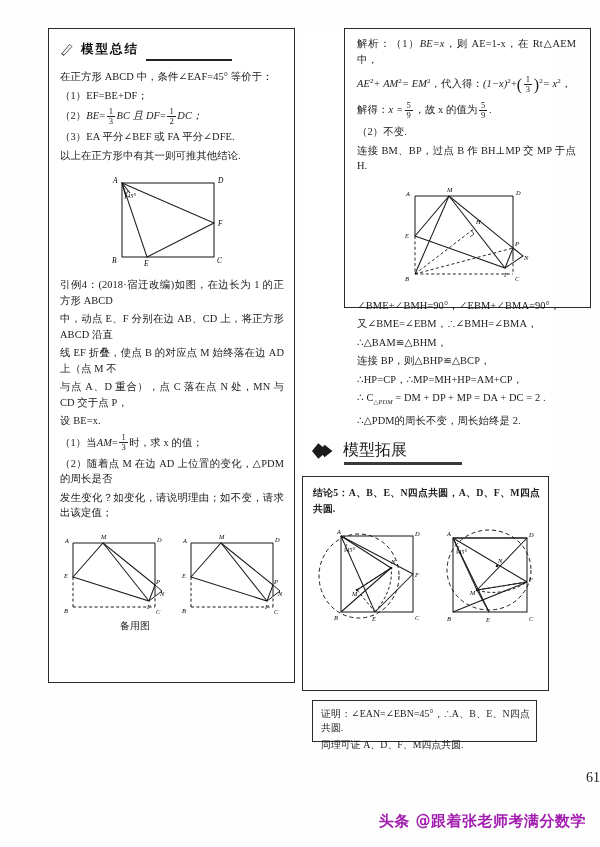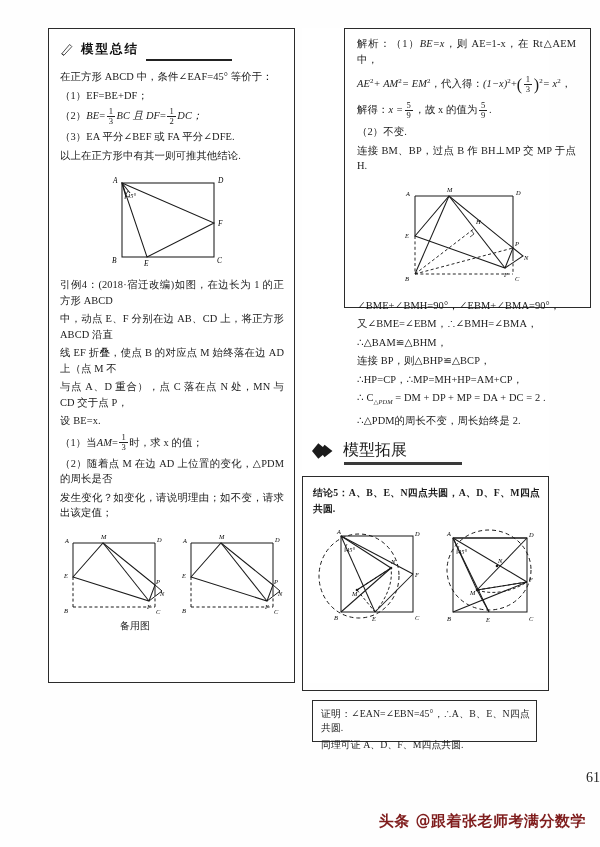--- a/index.html
+++ b/index.html
@@ -110,21 +110,21 @@
     font-size: 14px;
     color: #222;
   }
   .watermark {
     position: absolute;
     right: 14px;
     top: 812px;
     font-family: "DejaVu Sans", sans-serif;
     font-size: 15px;
     font-weight: bold;
-    color: #7f1d1d;
+    color: #a21caf;
     letter-spacing: 0.5px;
     white-space: nowrap;
   }
   .lbl { font-size: 7.4px; font-style: italic; font-family: "Liberation Serif", serif; }
   .lbl-sm { font-size: 6.4px; font-style: italic; }
 </style>
 </head>
 <body>
 
 <div class="page">

